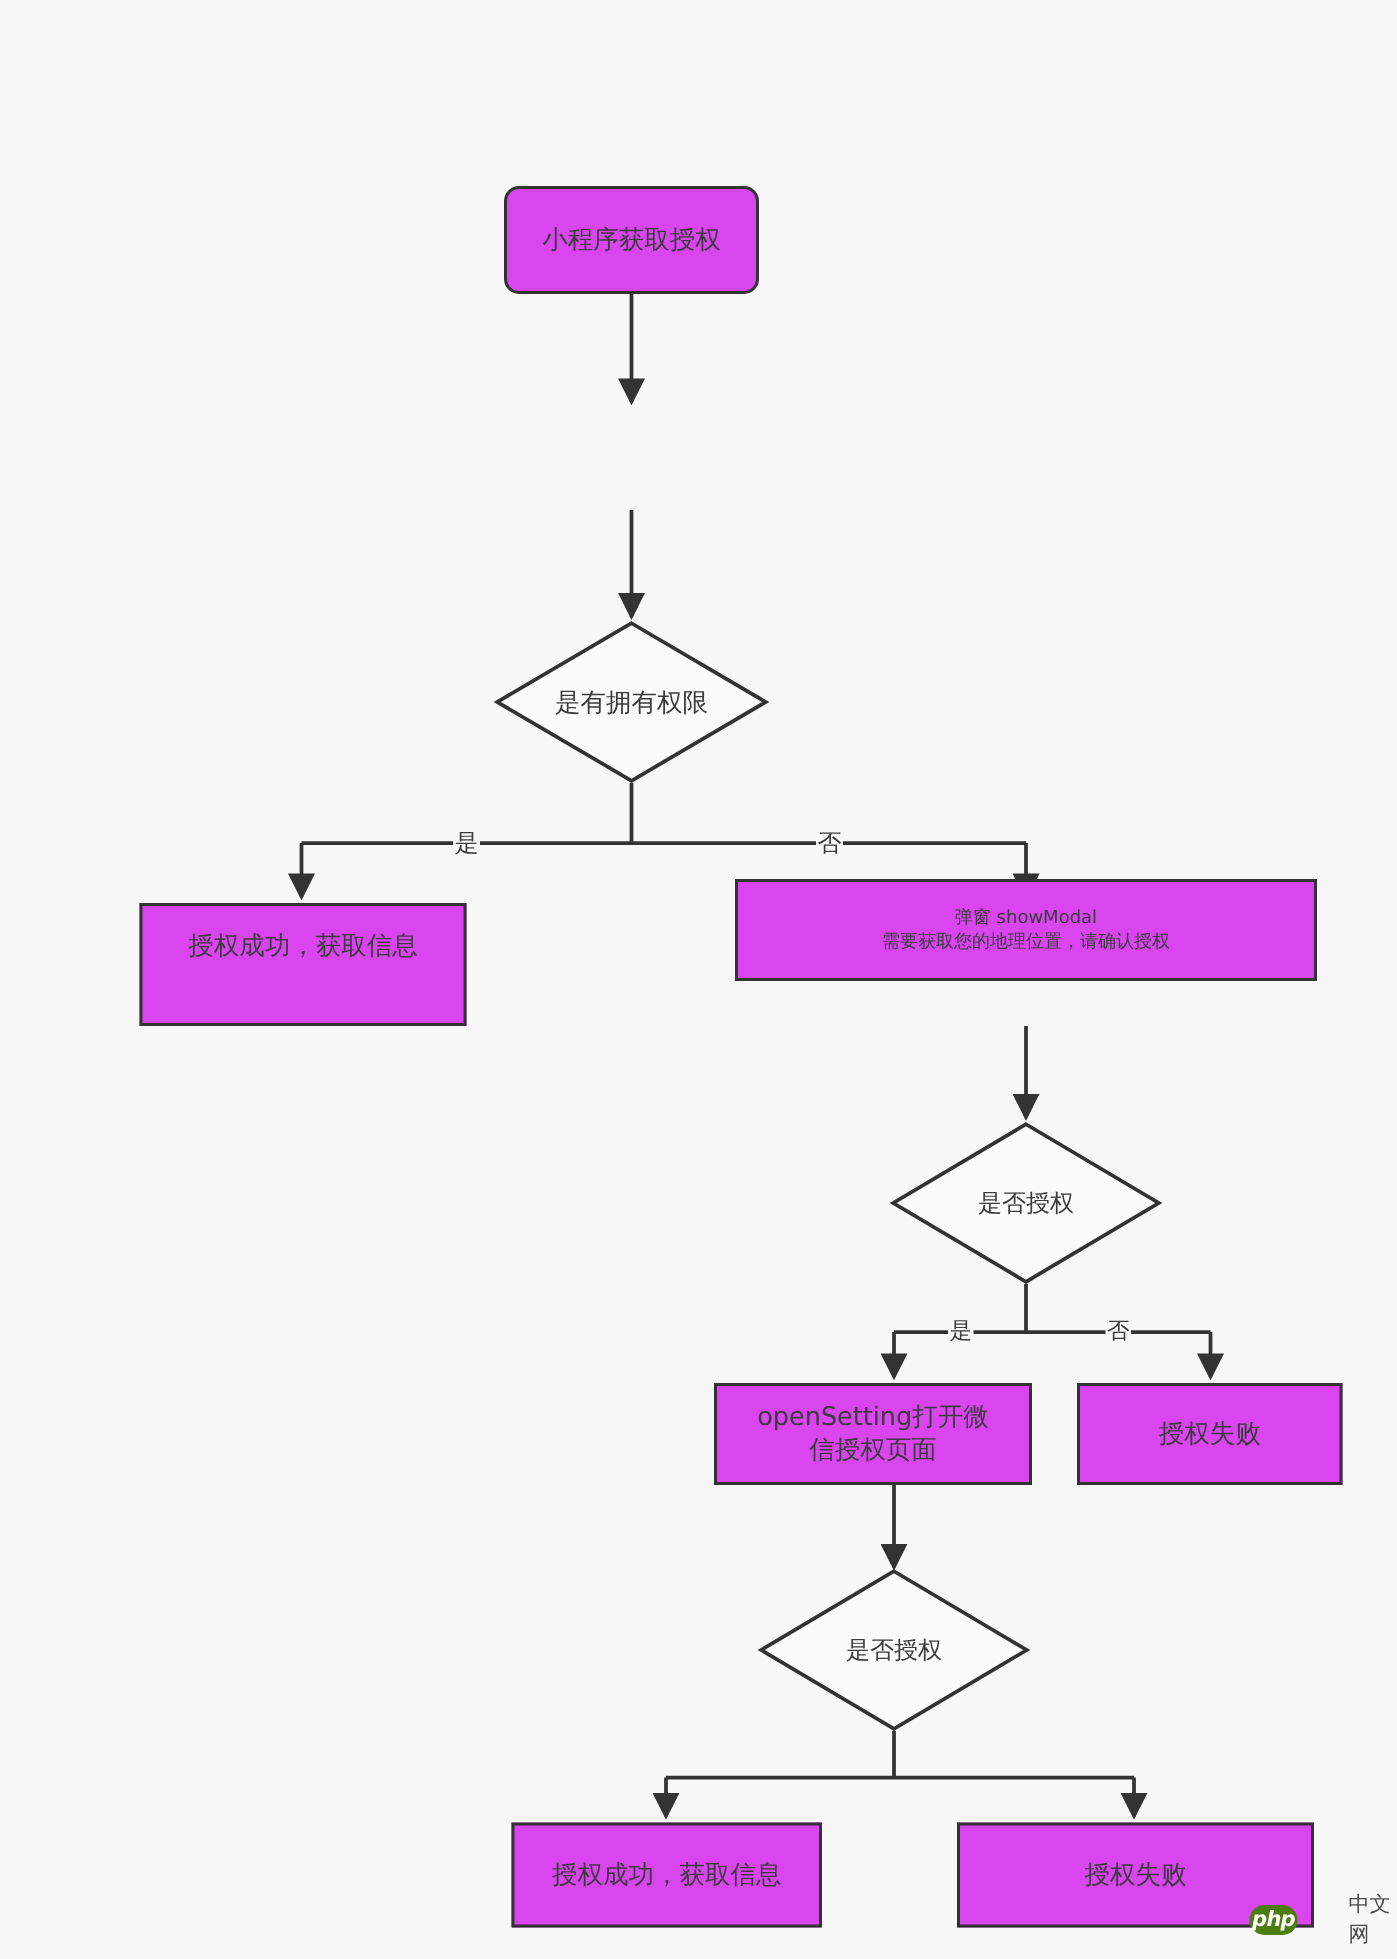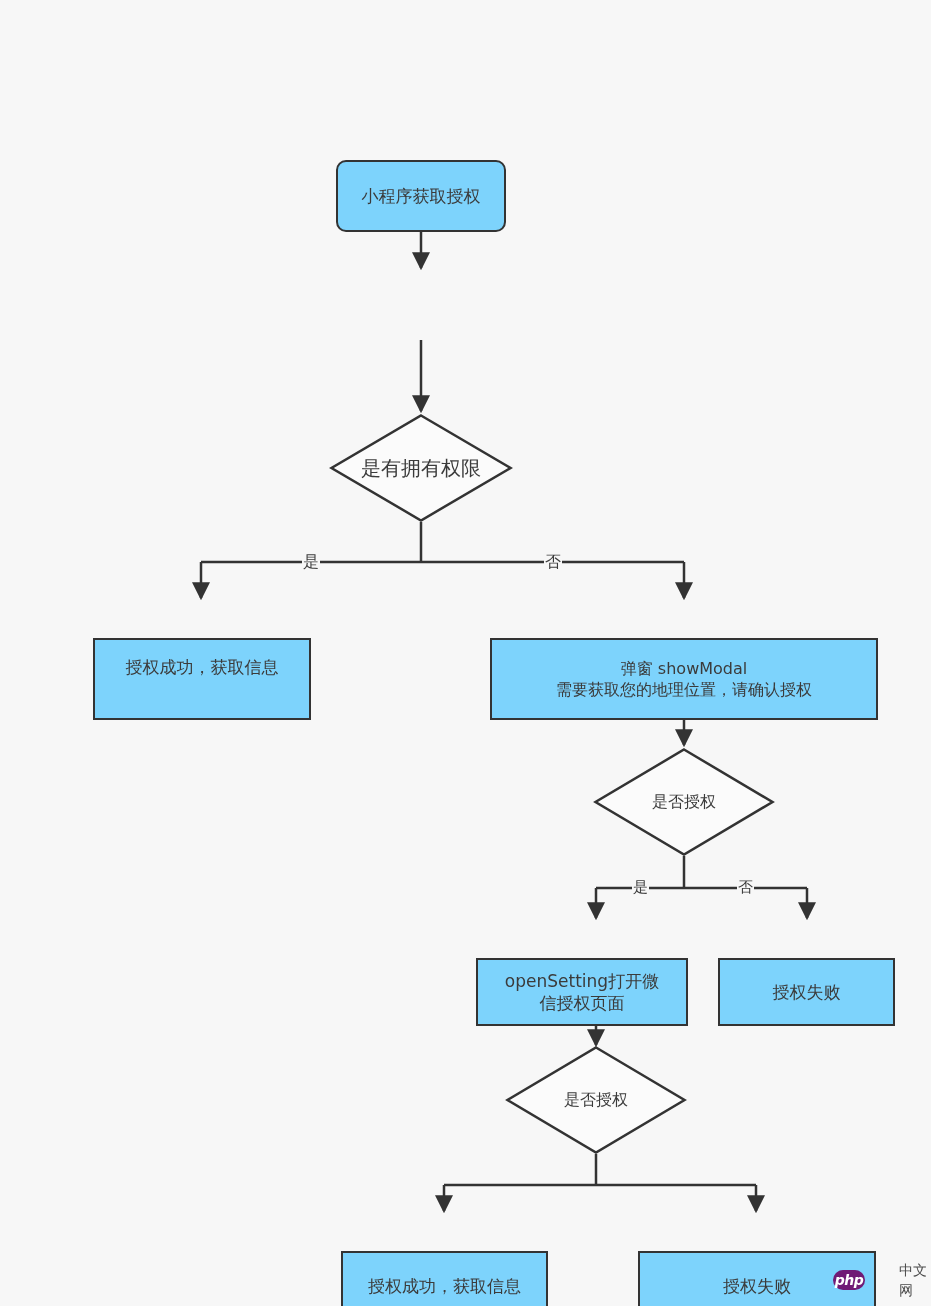--- a/index.html
+++ b/index.html
@@ -24,29 +24,28 @@
     position: absolute;
     left: 0;
     top: 0;
     width: 931px;
     height: 1306px;
   }
   .node {
     position: absolute;
     box-sizing: border-box;
     border: 2.5px solid #333333;
-    background: #7dd3fc;
+    background: #d946ef;
     color: #3b3b3b;
     display: flex;
     justify-content: center;
     text-align: center;
     line-height: 1.32;
     white-space: pre-line;
     z-index: 2;
-    margin-top: 36px;
   }
   .node.rounded {
     border-radius: 10px;
   }
   .node.align-top {
     align-items: flex-start;
     padding-top: 16px;
   }
   .node.align-mid {
     align-items: center;
@@ -86,21 +85,21 @@
     position: absolute;
     display: flex;
     align-items: center;
     gap: 6px;
     z-index: 5;
   }
   .wm-badge {
     width: 42px;
     height: 20px;
     border-radius: 11px;
-    background: #701a75;
+    background: #4d7c0f;
     color: #ffffff;
     font-style: italic;
     font-weight: bold;
     font-size: 14px;
     line-height: 20px;
     text-align: center;
     letter-spacing: -0.5px;
   }
   .wm-text {
     color: #4a4a4a;
@@ -153,26 +152,26 @@
     </g>
   </svg>
 
   <div class="node rounded align-mid" style="left:336px; top:124px; width:170px; height:72px; font-size:17px;">小程序获取授权</div>
 
 
   <div class="diamond" style="left:330px; top:414px; width:182px; height:108px;">
     <svg width="182" height="108" viewBox="0 0 182 108">
       <polygon points="91,1.5 180.5,54 91,106.5 1.5,54" fill="#fbfbfb" stroke="#333333" stroke-width="2.5"></polygon>
     </svg>
-    <div class="dlabel" style="font-size:20px;">是有拥有权限</div>
+    <div class="dlabel" style="font-size:17px;">是有拥有权限</div>
   </div>
 
   <div class="node align-top" style="left:93px; top:602px; width:218px; height:82px; font-size:17px;">授权成功，获取信息</div>
 
-  <div class="node align-mid" style="left:490px; top:602px; width:388px; height:82px; font-size:16px;">弹窗 showModal
+  <div class="node align-mid" style="left:490px; top:586px; width:388px; height:68px; font-size:12px;">弹窗 showModal
 需要获取您的地理位置，请确认授权</div>
 
   <div class="diamond" style="left:594px; top:748px; width:180px; height:108px;">
     <svg width="180" height="108" viewBox="0 0 180 108">
       <polygon points="90,1.5 178.5,54 90,106.5 1.5,54" fill="#fbfbfb" stroke="#333333" stroke-width="2.5"></polygon>
     </svg>
     <div class="dlabel" style="font-size:16px;">是否授权</div>
   </div>
 
   <div class="node align-mid" style="left:476px; top:922px; width:212px; height:68px; font-size:17px;">openSetting打开微

